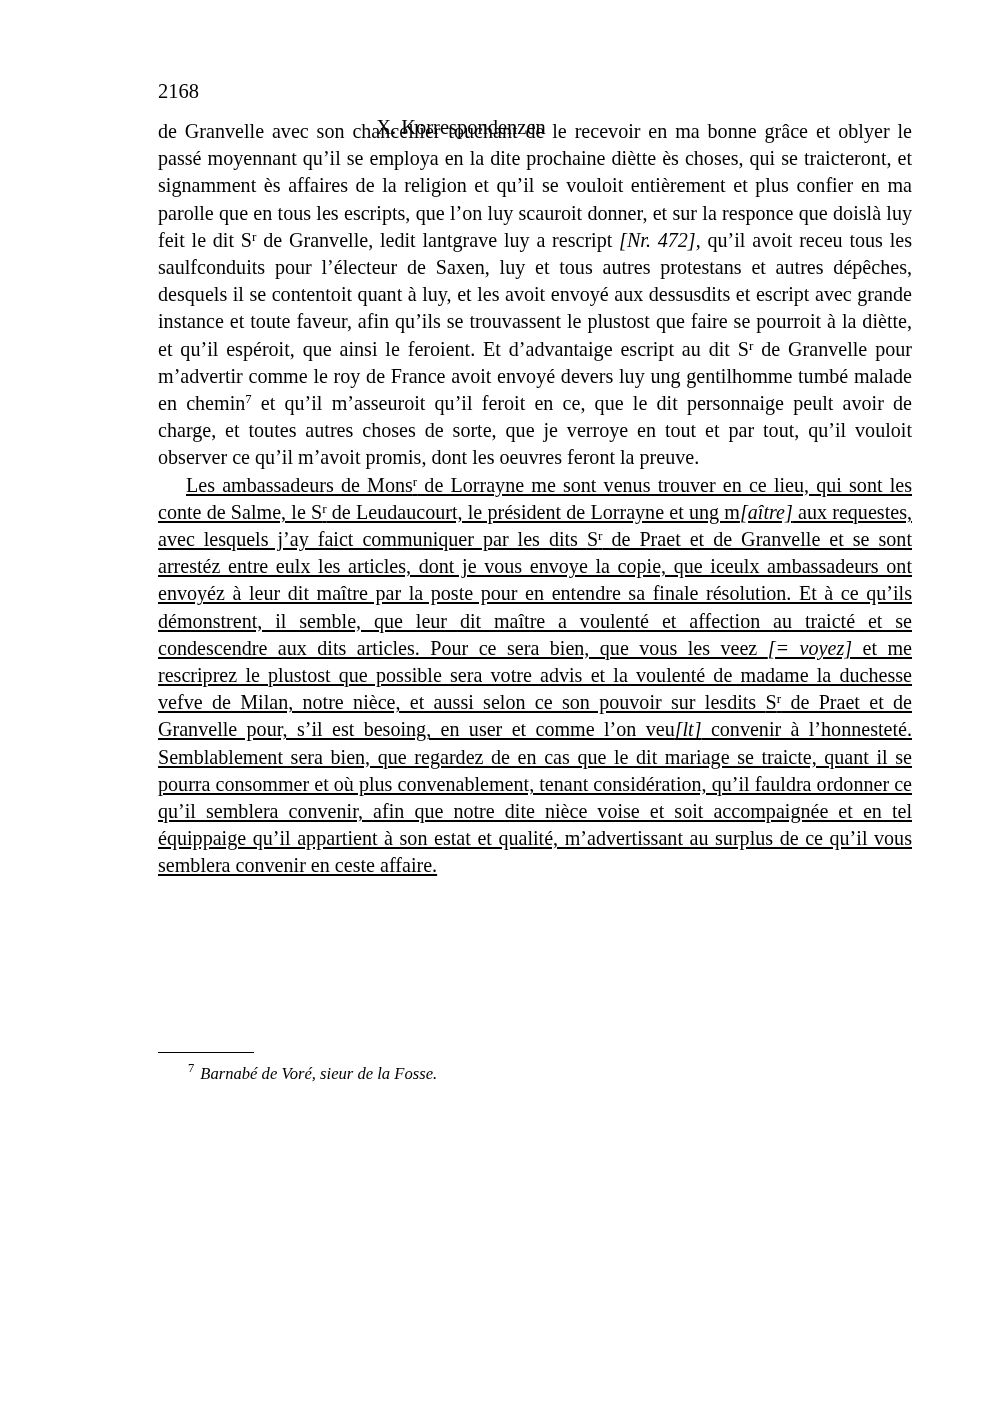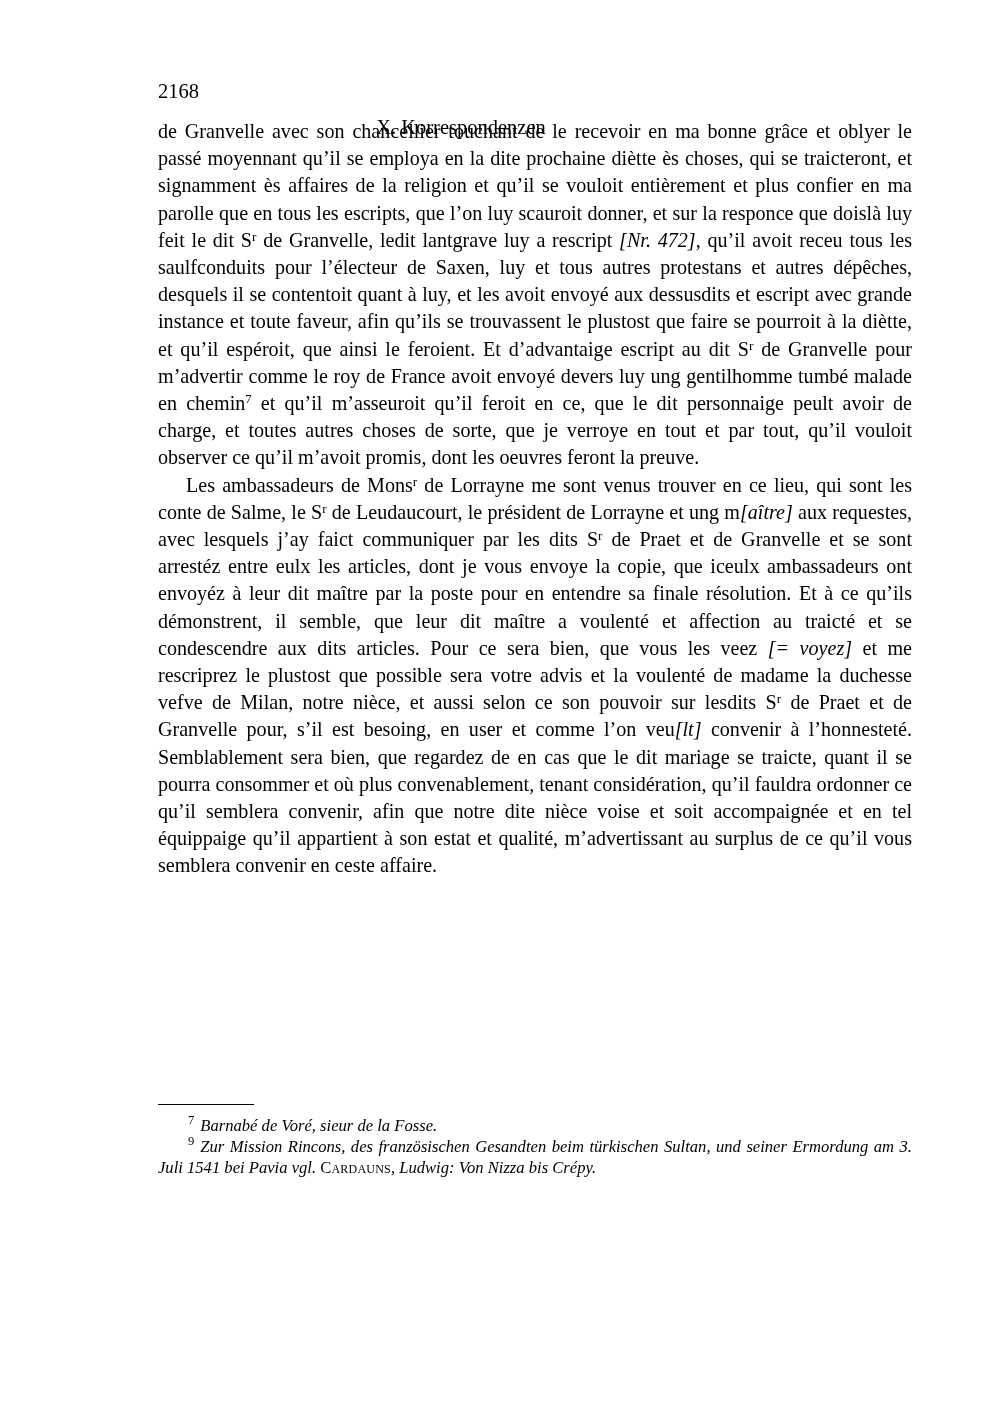--- a/index.html
+++ b/index.html
@@ -58,20 +58,21 @@
     text-align: justify;
     text-justify: inter-word;
     hyphens: none;
   }
   .body-text p {
     margin: 0;
     text-indent: 0;
   }
   .body-text p.indent {
     text-indent: 28px;
+    text-decoration: underline;
   }
   
   .body-text p {
     text-align-last: left;
   }
 
   i, .it { font-style: italic; }
 
   sup.fn {
     font-size: 0.63em;
@@ -81,21 +82,21 @@
   sup.sr {
     font-size: 0.66em;
     vertical-align: 0.42em;
     line-height: 0;
   }
 
   
   .footnotes {
     position: absolute;
     left: 158px;
-    top: 1104px;
+    top: 1052px;
     width: 754px;
   }
   .fn-rule {
     width: 96px;
     height: 0;
     border-top: 1.4px solid #000;
     margin: 0 0 10px 0;
   }
   .footnotes .note {
     margin: 0;
@@ -131,17 +132,16 @@
 
   <div class="body-text">
       <p><span>de Granvelle avec son chancellier touchant de le recevoir en ma bonne grâce et oblyer le passé moyennant qu’il se employa en la dite prochaine diètte ès choses, qui se traicteront, et signamment ès affaires de la religion et qu’il se vouloit entièrement et plus confier en ma parolle que en tous les escripts, que l’on luy scauroit donner, et sur la responce que doislà luy feit le dit </span><span>S</span><sup class="sr">r</sup><span> de Granvelle, ledit lantgrave luy a rescript </span><i>[Nr. 472]</i><span>, qu’il avoit receu tous les saulfconduits pour l’électeur de Saxen, luy et tous autres protestans et autres dépêches, desquels il se contentoit quant à luy, et les avoit envoyé aux dessusdits et escript avec grande instance et toute faveur, afin qu’ils se trouvassent le plustost que faire se pourroit à la diètte, et qu’il espéroit, que ainsi le feroient. Et d’advantaige escript au dit </span><span>S</span><sup class="sr">r</sup><span> de Granvelle pour m’advertir comme le roy de France avoit envoyé devers luy ung gentilhomme tumbé malade en chemin</span><sup class="fn">7</sup><span> et qu’il m’asseuroit qu’il feroit en ce, que le dit personnaige peult avoir de charge, et toutes autres choses de sorte, que je verroye en tout et par tout, qu’il vouloit observer ce qu’il m’avoit promis, dont les oeuvres feront la preuve.</span></p>
       <p class="indent"><span>Les ambassadeurs de Mons</span><sup class="sr">r</sup><span> de Lorrayne me sont venus trouver en ce lieu, qui sont les conte de Salme, le </span><span>S</span><sup class="sr">r</sup><span> de Leudaucourt, le président de Lorrayne et ung m</span><i>[aître]</i><span> aux requestes, avec lesquels j’ay faict communiquer par les dits </span><span>S</span><sup class="sr">r</sup><span> de Praet et de Granvelle et se sont arrestéz entre eulx les articles, dont je vous envoye la copie, que iceulx ambassadeurs ont envoyéz à leur dit maître par la poste pour en entendre sa finale résolution. Et à ce qu’ils démonstrent, il semble, que leur dit maître a voulenté et affection au traicté et se condescendre aux dits articles. Pour ce sera bien, que vous les veez </span><i>[= voyez]</i><span> et me rescriprez le plustost que possible sera votre advis et la voulenté de madame la duchesse vefve de Milan, notre nièce, et aussi selon ce son pouvoir sur lesdits </span><span>S</span><sup class="sr">r</sup><span> de Praet et de Granvelle pour, s’il est besoing, en user et comme l’on veu</span><i>[lt]</i><span> convenir à l’honnesteté. Semblablement sera bien, que regardez de en cas que le dit mariage se traicte, quant il se pourra consommer et où plus convenablement, tenant considération, qu’il fauldra ordonner ce qu’il semblera convenir, afin que notre dite nièce voise et soit accompaignée et en tel équippaige qu’il appartient à son estat et qualité, m’advertissant au surplus de ce qu’il vous semblera convenir en ceste affaire.</span></p>
     </div>
 
   <div class="footnotes">
     <div class="fn-rule"></div>
     <div>
         <p class="note"><span class="marker">7</span><i>Barnabé de Voré, sieur de la Fosse.</i></p>
-        <p class="note"><span class="marker">9</span><i>Zur Mission Rincons, des französischen Gesandten beim türkischen Sultan, und seiner Ermordung am 3. Juli 1541 bei Pavia vgl. </i><span class="smallcaps">Cardauns</span><i>, Ludwig: Von Nizza bis Crépy.</i></p>
       </div>
   </div>
 
 </div>
 
 </body></html>

